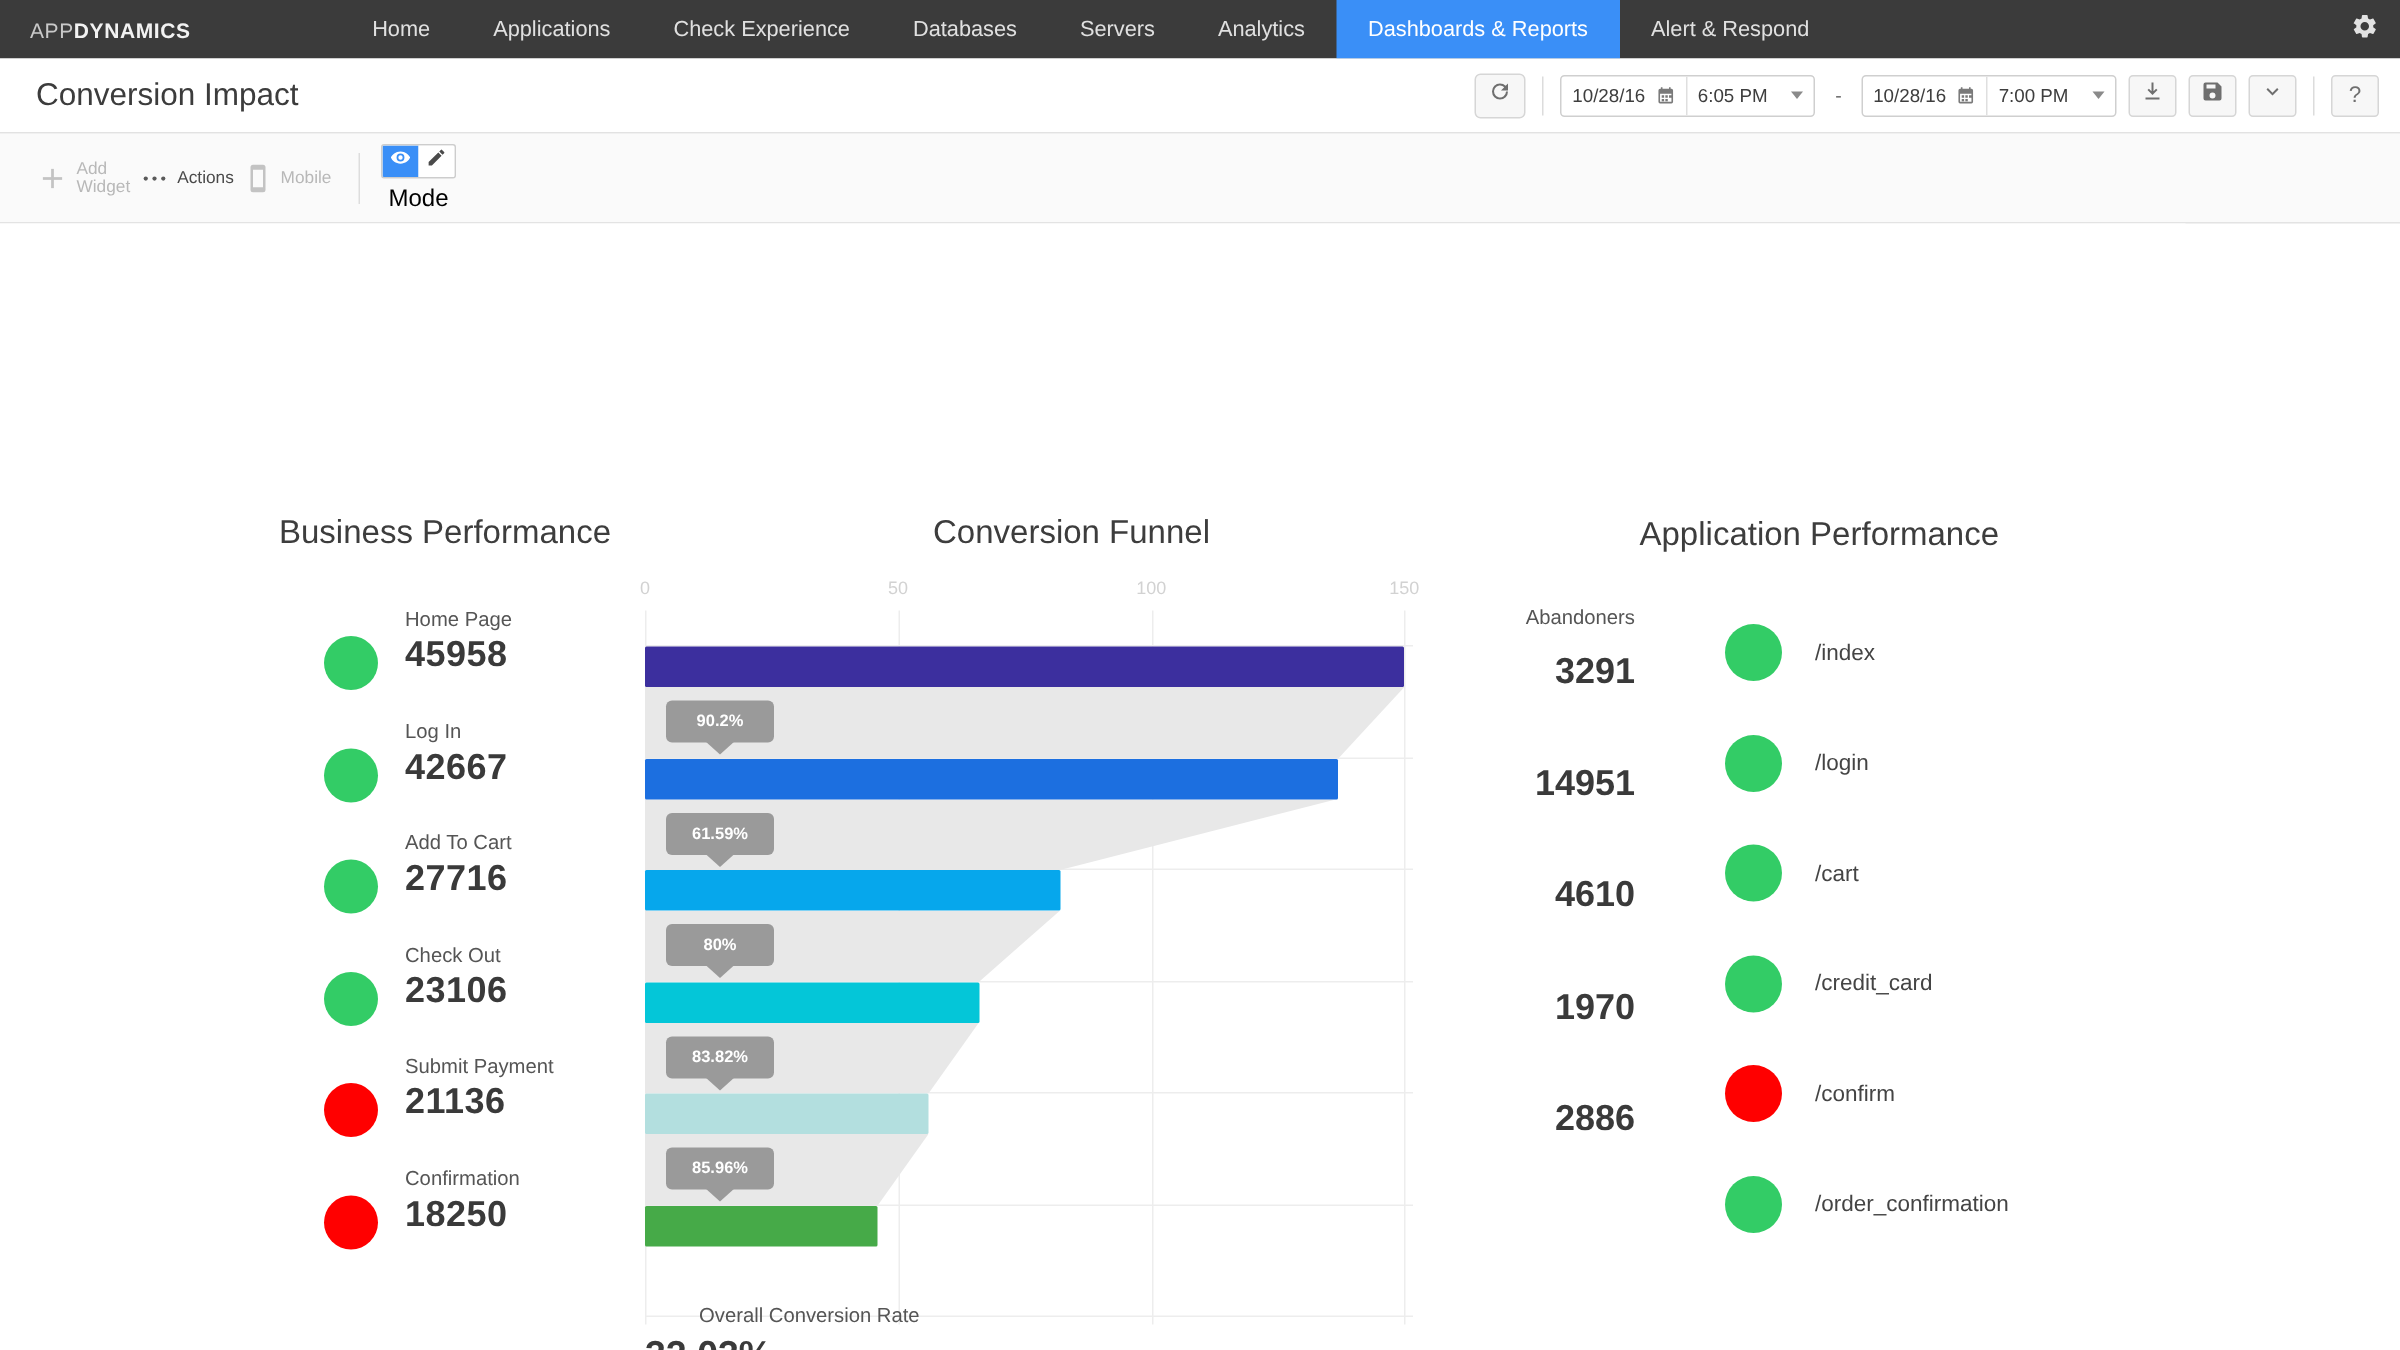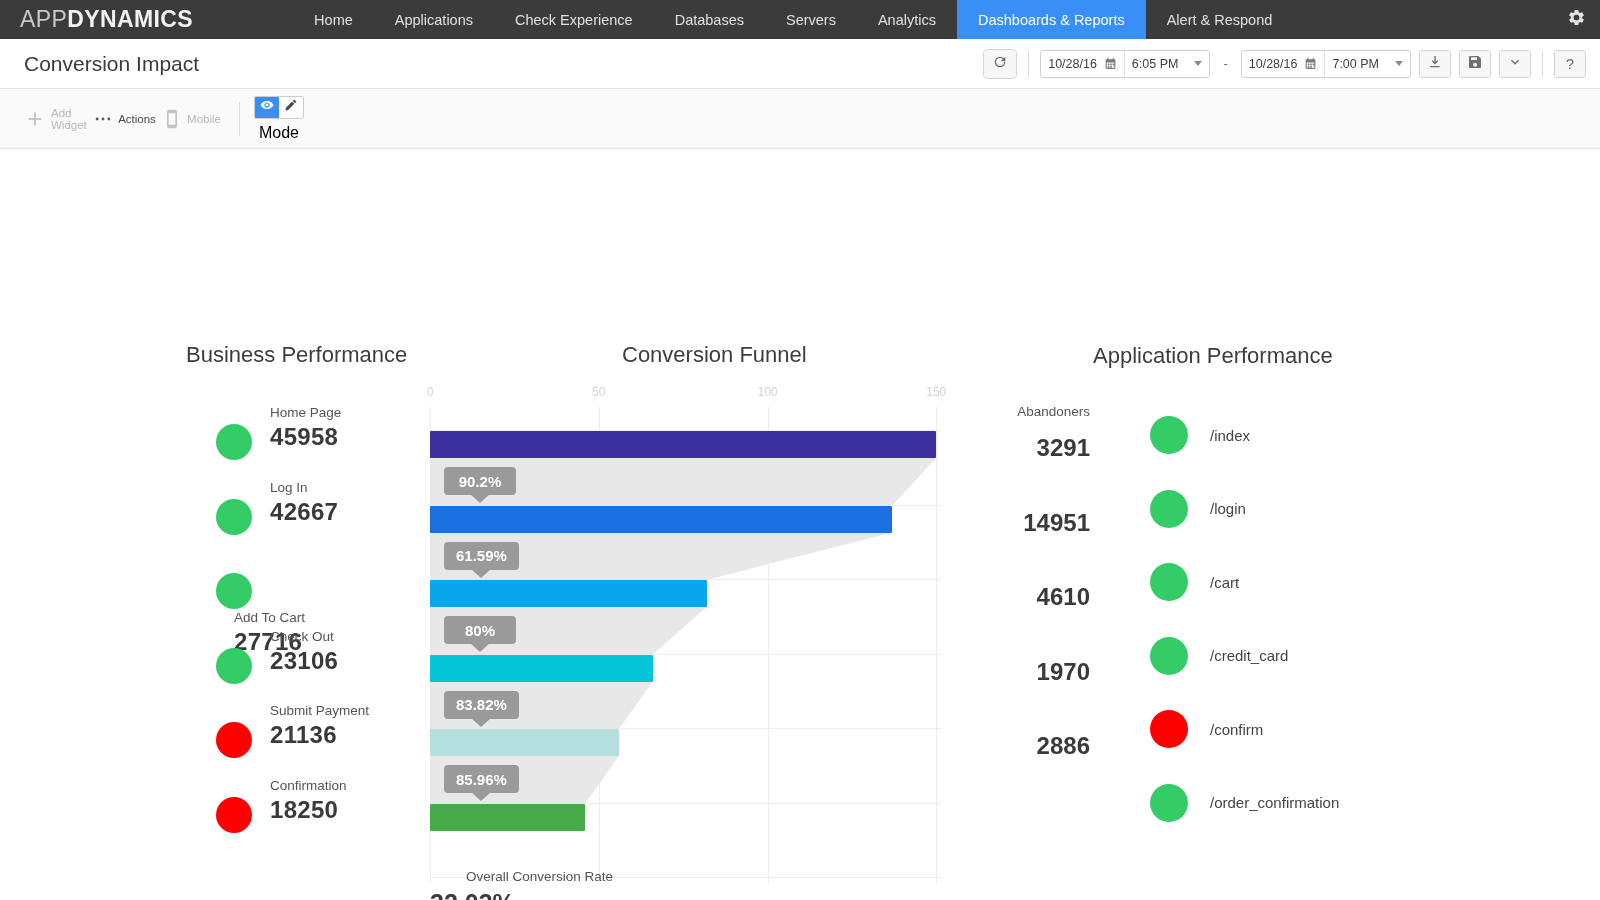--- a/index.html
+++ b/index.html
@@ -8,21 +8,21 @@
     font-family: "Liberation Sans", sans-serif;
     background: #ffffff; overflow: hidden;
   }
 
   
   .topnav {
     height: 39px; background: #3b3b3b;
     display: flex; align-items: stretch; position: relative;
   }
   .logo {
-    color: #e8e8e8; font-size: 23px; letter-spacing: .4px;
+    color: #e8e8e8; font-size: 14px; letter-spacing: .4px;
     display: flex; align-items: center; padding: 0 18px 0 20px;
     white-space: nowrap;
   }
   .logo .lo-light { font-weight: 300; color: #c9c9c9; }
   .logo .lo-bold  { font-weight: 700; color: #f2f2f2; }
   .navitems { display: flex; align-items: stretch; margin-left: 82px; }
   .navitem {
     display: flex; align-items: center; padding: 0 21px;
     color: #e0e0e0; font-size: 14.5px; white-space: nowrap; cursor: pointer;
   }
@@ -127,21 +127,21 @@
   .axis-lbl {
     position: absolute; top: 0; font-size: 12px; color: #d2d2d2; transform: translateX(-50%);
   }
   .gridline { position: absolute; top: 22px; width: 1px; background: #ededed; }
   .hline { position: absolute; left: 0; height: 1px; background: #ededed; }
   .fbar { position: absolute; height: 27px; border-radius: 1px; }
   .fpoly { position: absolute; }
   .badge {
     position: absolute; height: 28px; background: #9a9a9a; border-radius: 4px;
     display: flex; align-items: center; justify-content: center;
-    color: #fff; font-size: 15px; font-weight: 700; padding: 0 12px;
+    color: #fff; font-size: 11px; font-weight: 700; padding: 0 12px;
     min-width: 72px;
   }
   .badge::after {
     content: ""; position: absolute; bottom: -8px; left: 50%;
     transform: translateX(-50%);
     border-left: 10px solid transparent; border-right: 10px solid transparent;
     border-top: 9px solid #9a9a9a;
   }
   .ocr { position: absolute; left: 430px; top: 718px; }
   .ocr-lbl { font-size: 13.5px; color: #555; line-height: 20px; padding-left: 36px; }
@@ -315,21 +315,21 @@
           <span class="bp-val">45958</span>
         </div>
       </div>
       <div class="bp-row" style="top: 74.5px;">
         <div class="dot" style="background:#33cc66"></div>
         <div class="bp-txt">
           <span class="bp-name">Log In</span>
           <span class="bp-val">42667</span>
         </div>
       </div>
-      <div class="bp-row" style="top: 149px; flex-direction: column;">
+      <div class="bp-row" style="top: 149px;">
         <div class="dot" style="background:#33cc66"></div>
         <div class="bp-txt">
           <span class="bp-name">Add To Cart</span>
           <span class="bp-val">27716</span>
         </div>
       </div>
       <div class="bp-row" style="top: 223.5px;">
         <div class="dot" style="background:#33cc66"></div>
         <div class="bp-txt">
           <span class="bp-name">Check Out</span>

